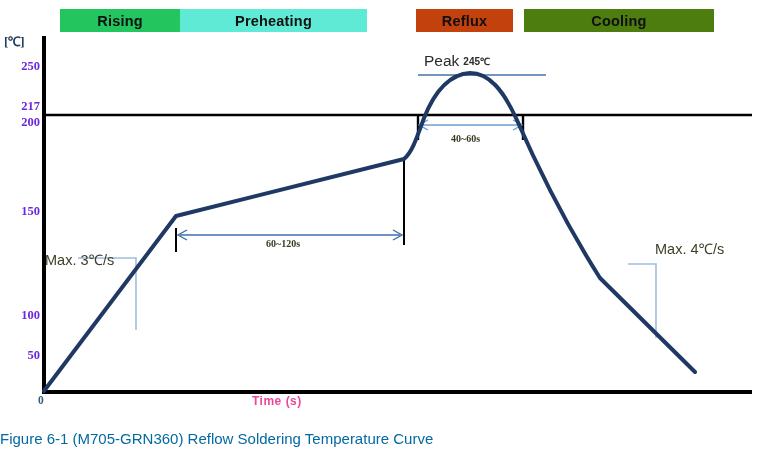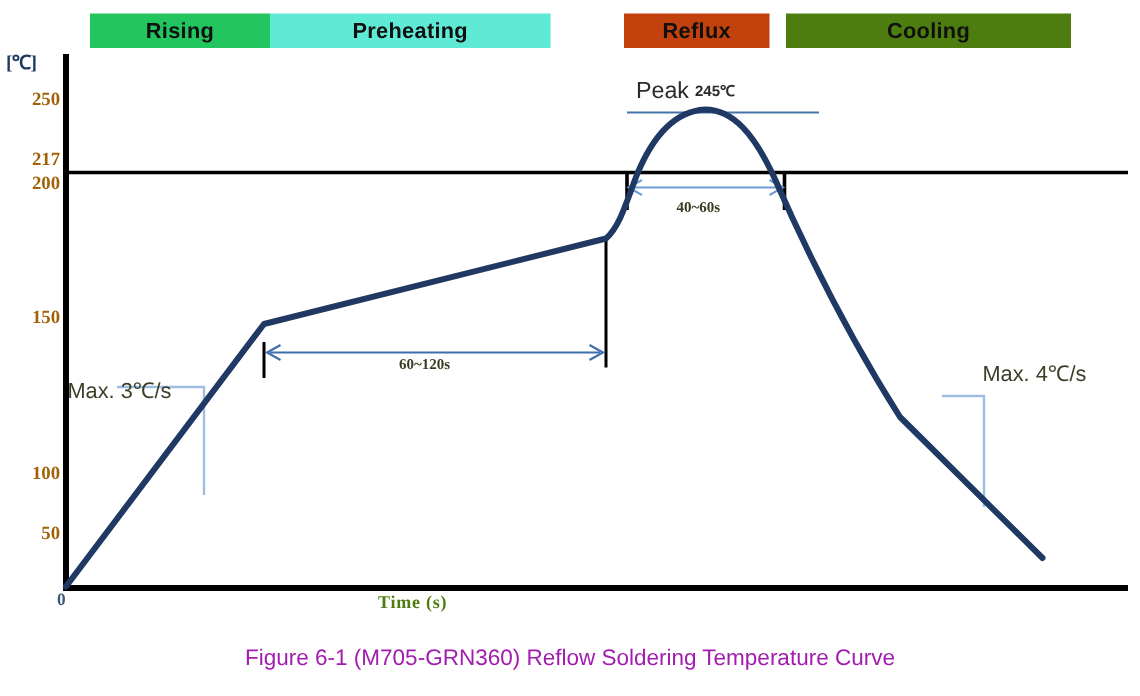--- a/index.html
+++ b/index.html
@@ -49,39 +49,39 @@
     color: #1b3a5c;
     letter-spacing: -0.5px;
   }
   .ytick {
     position: absolute;
     width: 40px;
     text-align: right;
     font-family: "Liberation Serif", serif;
     font-weight: bold;
     font-size: 12.5px;
-    color: #a16207;
+    color: #6d28d9;
   }
   .origin-label {
     position: absolute;
     left: 38px;
     top: 394px;
     font-family: "Liberation Serif", serif;
     font-weight: bold;
     font-size: 11.5px;
     color: #3c5a7a;
   }
   .xaxis-label {
     position: absolute;
     left: 252px;
     top: 394px;
-    font-family: Liberation Serif, serif;
+    font-family: Liberation Sans, sans-serif;
     font-weight: bold;
     font-size: 12px;
-    color: #4d7c0f;
+    color: #ec4899;
     letter-spacing: 0.5px;
   }
   .annot {
     position: absolute;
     font-size: 14.5px;
     color: #3e3e28;
     white-space: nowrap;
   }
   #annot-max3 { left: 45px; top: 249px; }
   #annot-max4 { left: 655px; top: 238px; }
@@ -107,23 +107,22 @@
     color: #3a3a20;
     white-space: nowrap;
   }
   #dur-preheat { left: 266px; top: 238px; }
   #dur-reflux  { left: 451px; top: 133px; }
   #caption {
     position: absolute;
     left: 0;
     top: 430px;
     width: 760px;
-    text-align: center;
     font-size: 15px;
-    color: #a21caf;
+    color: #0369a1;
   }
 </style>
 </head>
 <body>
 
 <div id="stage">
 
   <div class="phase-bar" id="bar-rising">
     <span>Rising</span>
   </div>

